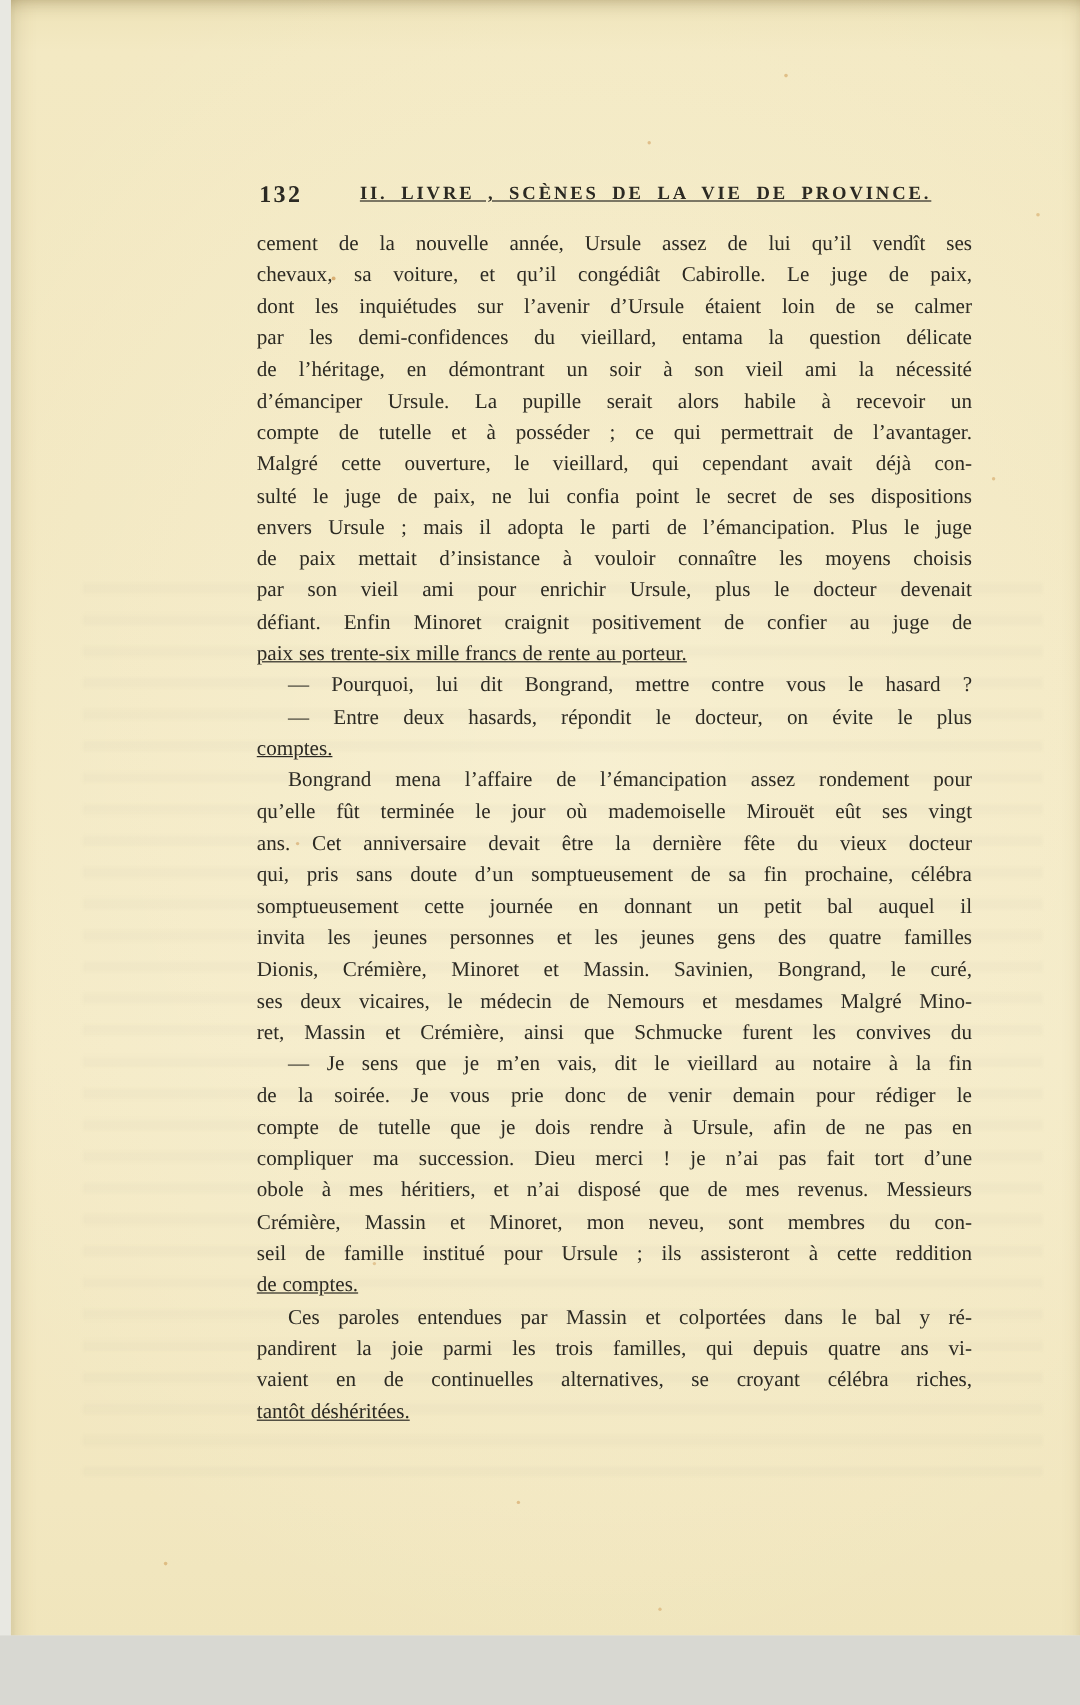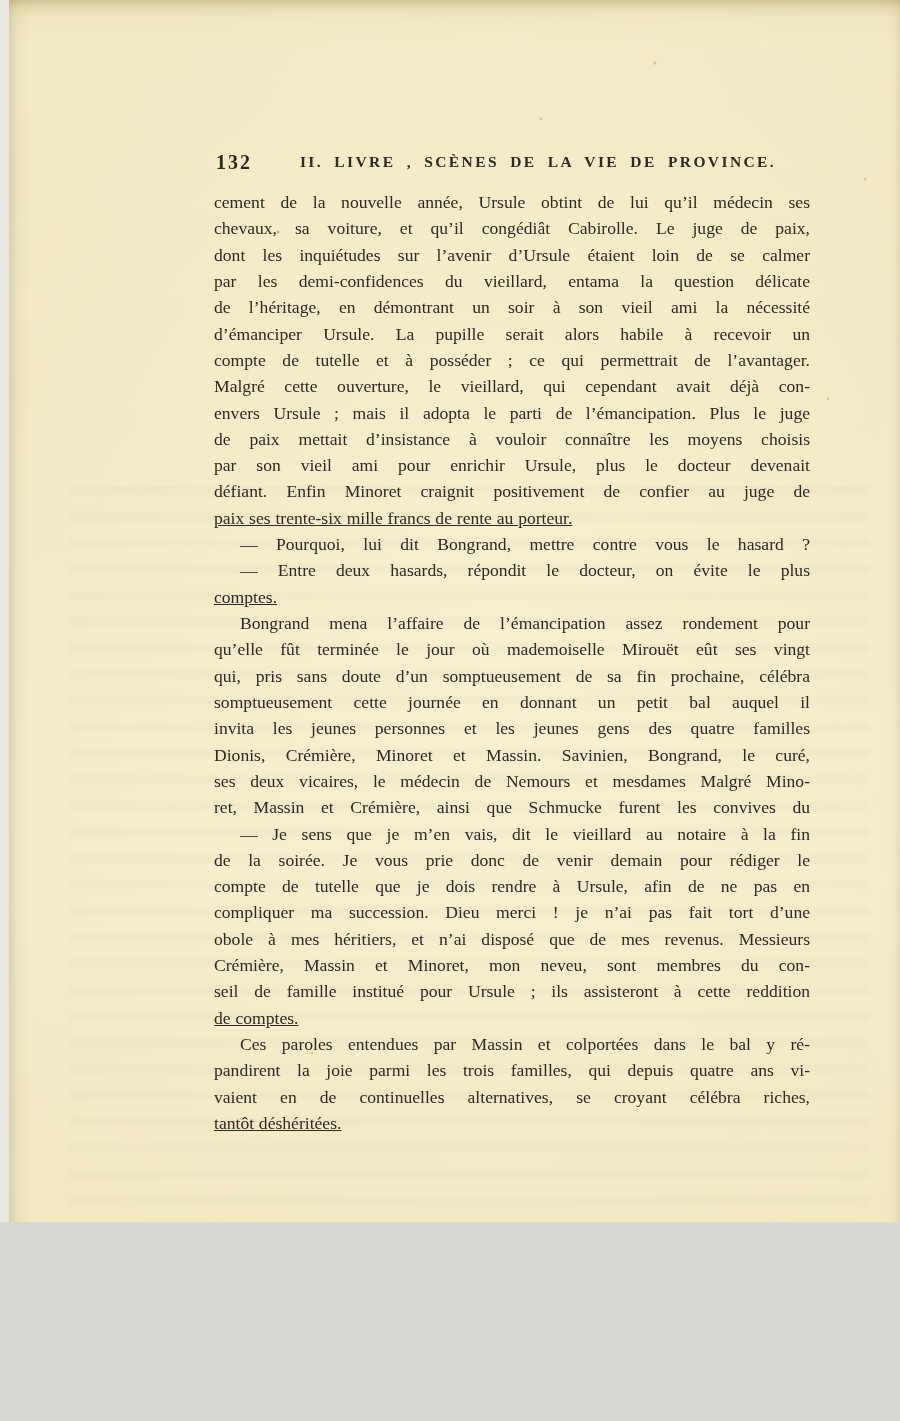--- a/index.html
+++ b/index.html
@@ -3,21 +3,21 @@
 <meta charset="utf-8">
 <style>
   html, body { margin: 0; padding: 0; }
   body {
     background: #d8d8d2;
     font-family: "Liberation Serif", "DejaVu Serif", serif;
   }
   .scan {
     position: relative;
     width: 900px;
-    height: 1222px;
+    height: 1363px;
     background: #e9e9e4;
     overflow: hidden;
   }
   
   .edge-strip {
     position: absolute;
     left: 0; top: 0;
     width: 9px; height: 100%;
     background: linear-gradient(90deg, #ececе7 0%, #e7e7e1 60%, #d9d6cb 100%);
     background-color: #e8e8e2;
@@ -85,20 +85,21 @@
   .running-title {
     display: block;
     text-align: center;
     padding-left: 52px;
     font-size: 15.5px;
     font-weight: 700;
     letter-spacing: 2.4px;
     word-spacing: 5px;
     line-height: 24px;
     white-space: nowrap;
+    text-decoration: underline;
   }
   .body-text {
     position: absolute;
     left: 205px; top: 189px;
     width: 596px;
     font-size: 17.6px;
     line-height: 26.32px;
     color: #2c2a23;
     word-spacing: 0.4px;
   }
@@ -118,38 +119,40 @@
   <div class="paper">
     <div class="ghost-texture"></div>
     <div class="specks"></div>
 
     <div class="running-header">
       <span class="page-number">132</span>
       <span class="running-title">II. LIVRE , SCÈNES DE LA VIE DE PROVINCE.</span>
     </div>
 
     <div class="body-text">
-        <div class="line">cement de la nouvelle année, Ursule obtint de lui qu’il médecin ses</div>
+        <div class="line">cement de la nouvelle année, Ursule assez de lui qu’il vendît ses</div>
         <div class="line">chevaux, sa voiture, et qu’il congédiât Cabirolle. Le juge de paix,</div>
         <div class="line">dont les inquiétudes sur l’avenir d’Ursule étaient loin de se calmer</div>
         <div class="line">par les demi-confidences du vieillard, entama la question délicate</div>
         <div class="line">de l’héritage, en démontrant un soir à son vieil ami la nécessité</div>
         <div class="line">d’émanciper Ursule. La pupille serait alors habile à recevoir un</div>
         <div class="line">compte de tutelle et à posséder ; ce qui permettrait de l’avantager.</div>
         <div class="line">Malgré cette ouverture, le vieillard, qui cependant avait déjà con-</div>
+        <div class="line">sulté le juge de paix, ne lui confia point le secret de ses dispositions</div>
         <div class="line">envers Ursule ; mais il adopta le parti de l’émancipation. Plus le juge</div>
         <div class="line">de paix mettait d’insistance à vouloir connaître les moyens choisis</div>
         <div class="line">par son vieil ami pour enrichir Ursule, plus le docteur devenait</div>
         <div class="line">défiant. Enfin Minoret craignit positivement de confier au juge de</div>
         <div class="line end">paix ses trente-six mille francs de rente au porteur.</div>
         <div class="line indent">— Pourquoi, lui dit Bongrand, mettre contre vous le hasard ?</div>
         <div class="line indent">— Entre deux hasards, répondit le docteur, on évite le plus</div>
         <div class="line end">comptes.</div>
         <div class="line indent">Bongrand mena l’affaire de l’émancipation assez rondement pour</div>
         <div class="line">qu’elle fût terminée le jour où mademoiselle Mirouët eût ses vingt</div>
+        <div class="line">ans. Cet anniversaire devait être la dernière fête du vieux docteur</div>
         <div class="line">qui, pris sans doute d’un somptueusement de sa fin prochaine, célébra</div>
         <div class="line">somptueusement cette journée en donnant un petit bal auquel il</div>
         <div class="line">invita les jeunes personnes et les jeunes gens des quatre familles</div>
         <div class="line">Dionis, Crémière, Minoret et Massin. Savinien, Bongrand, le curé,</div>
         <div class="line">ses deux vicaires, le médecin de Nemours et mesdames Malgré Mino-</div>
         <div class="line">ret, Massin et Crémière, ainsi que Schmucke furent les convives du</div>
         <div class="line indent">— Je sens que je m’en vais, dit le vieillard au notaire à la fin</div>
         <div class="line">de la soirée. Je vous prie donc de venir demain pour rédiger le</div>
         <div class="line">compte de tutelle que je dois rendre à Ursule, afin de ne pas en</div>
         <div class="line">compliquer ma succession. Dieu merci ! je n’ai pas fait tort d’une</div>

